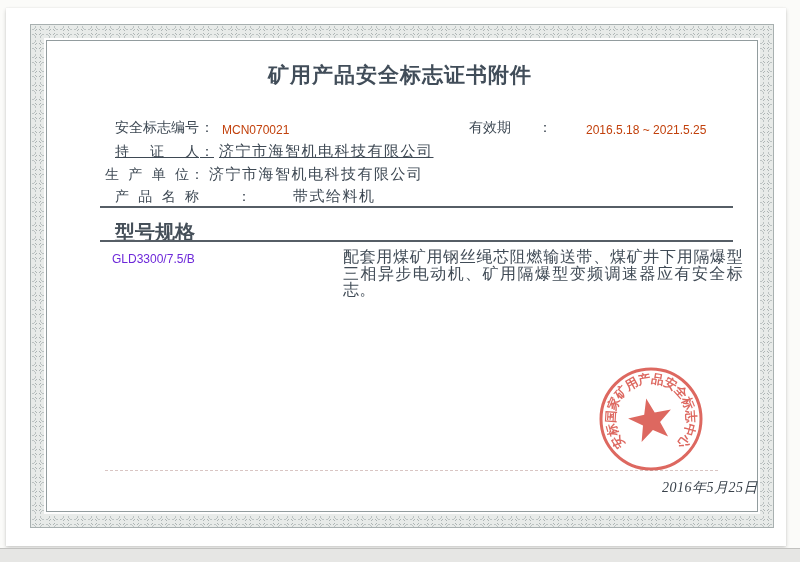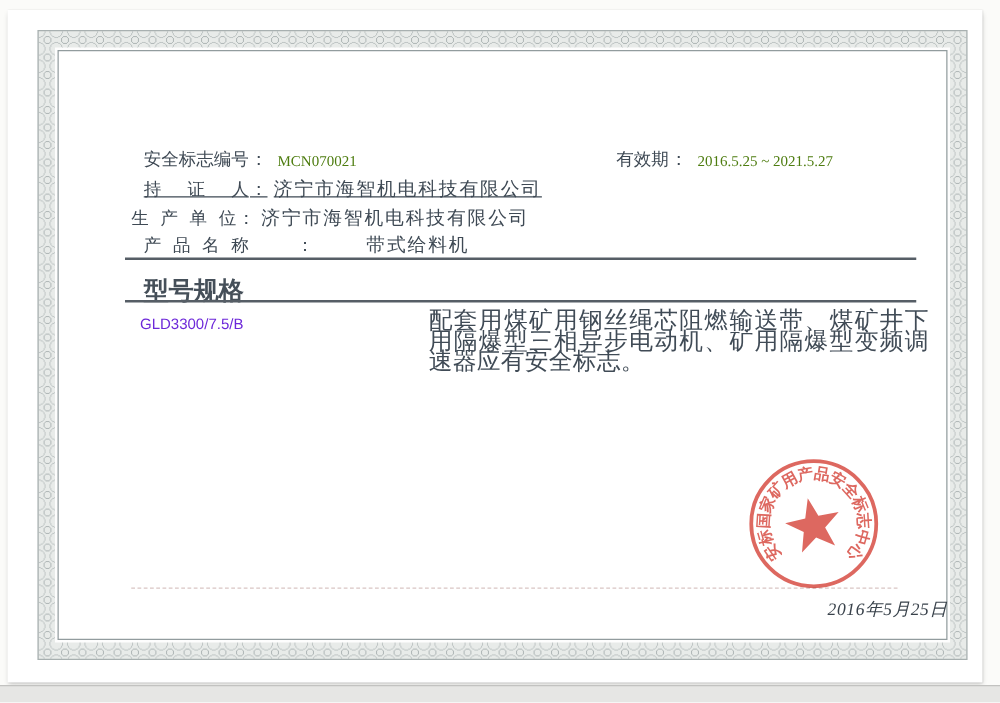--- a/index.html
+++ b/index.html
@@ -42,41 +42,41 @@
     position:absolute;left:0;top:61px;width:800px;margin:0;
     text-align:center;font-size:21px;font-weight:700;letter-spacing:1px;
     color:#414d59;
   }
   
   .field{position:absolute;display:flex;align-items:flex-end;font-size:14px;}
   .lab{display:inline-block;width:84px;text-align:justify;text-align-last:justify;white-space:nowrap;}
   .lab-natural{display:inline-block;white-space:nowrap;}
   .colon{display:inline-block;margin-left:1px;}
   .val-cn{margin-left:5px;font-size:15px;letter-spacing:1.5px;white-space:nowrap;}
-  .val-mono{margin-left:8px;font-family:Liberation Serif, serif;font-size:12px;color:#4d7c0f;white-space:nowrap;letter-spacing:0;}
+  .val-mono{margin-left:8px;font-family:Liberation Sans, sans-serif;font-size:12px;color:#c2410c;white-space:nowrap;letter-spacing:0;}
   .f1{left:115px;top:119px;}
   .f2{left:115px;top:142px;text-decoration:underline;}
   .f3{left:105px;top:165px;}
   .f4{left:115px;top:187px;gap:37px;}
-  .fv{left:493px;top:119px;}
+  .fv{left:469px;top:119px;gap:26px;}
   
   .rule{position:absolute;left:100px;width:633px;height:2px;background:#565e66;}
   .rule-top{top:206px;}
   .rule-mid{top:240px;}
   .th{position:absolute;font-size:20px;font-weight:700;color:#454f59;white-space:nowrap;}
   .th1{left:115px;top:219px;}
   .th2{left:367px;top:219px;}
   .td-model{
     position:absolute;left:112px;top:252px;
     font-family:Liberation Sans, sans-serif;
     font-size:12px;color:#6d28d9;white-space:nowrap;
   }
   .td-components{
     position:absolute;left:343px;top:249px;width:400px;
-    font-size:19px;line-height:16.5px;letter-spacing:0.2px;color:#404b56;
+    font-size:16px;line-height:16.5px;letter-spacing:0.2px;color:#404b56;
     text-align:justify;
   }
   
   .dashed-line{
     position:absolute;left:105px;top:470px;width:613px;height:0;
     border-top:1.5px dashed #d9c5c3;
   }
   
   .stamp{position:absolute;left:586px;top:352px;opacity:.88;mix-blend-mode:multiply;}
   .issue-date{
@@ -88,31 +88,32 @@
 <body>
 
 <div class="scan">
 
   <div class="paper">
     <div class="frame">
       <div class="frame-inner"></div>
     </div>
   </div>
 
+  <h1 class="title">矿用产品安全标志证书附件</h1>
 
   <div class="field f1">
     <span class="lab">安全标志编号</span>
       <span class="colon">：</span>
     <span class="val-mono">MCN070021</span>
   </div>
 
   <div class="field fv">
     <span class="lab-natural">有效期</span>
       <span class="colon">：</span>
-    <span class="val-mono">2016.5.25 ~ 2021.5.27</span>
+    <span class="val-mono">2016.5.18 ~ 2021.5.25</span>
   </div>
 
   <div class="field f2">
     <span class="lab">持证人</span>
       <span class="colon">：</span>
     <span class="val-cn">济宁市海智机电科技有限公司</span>
   </div>
 
   <div class="field f3">
     <span class="lab">生产单位</span>

